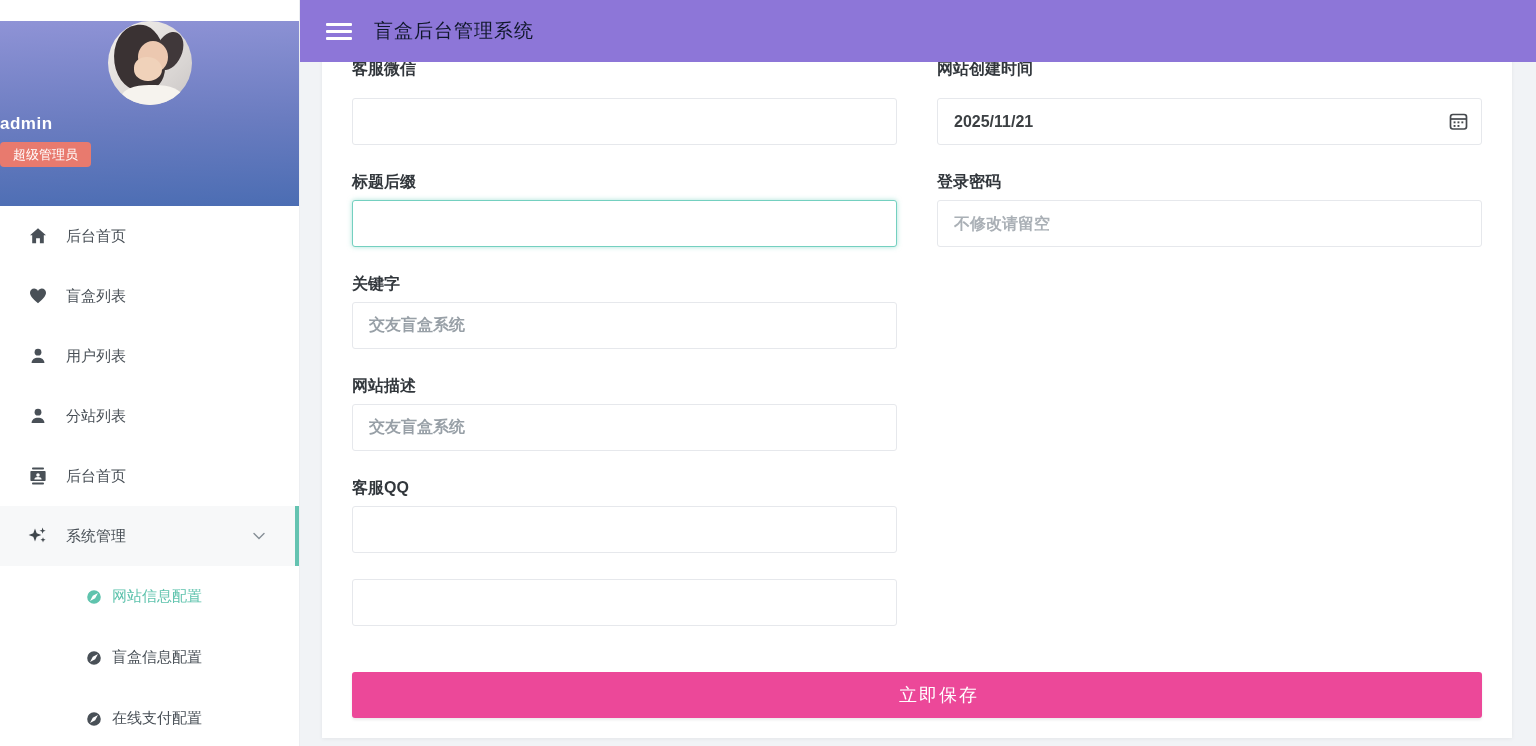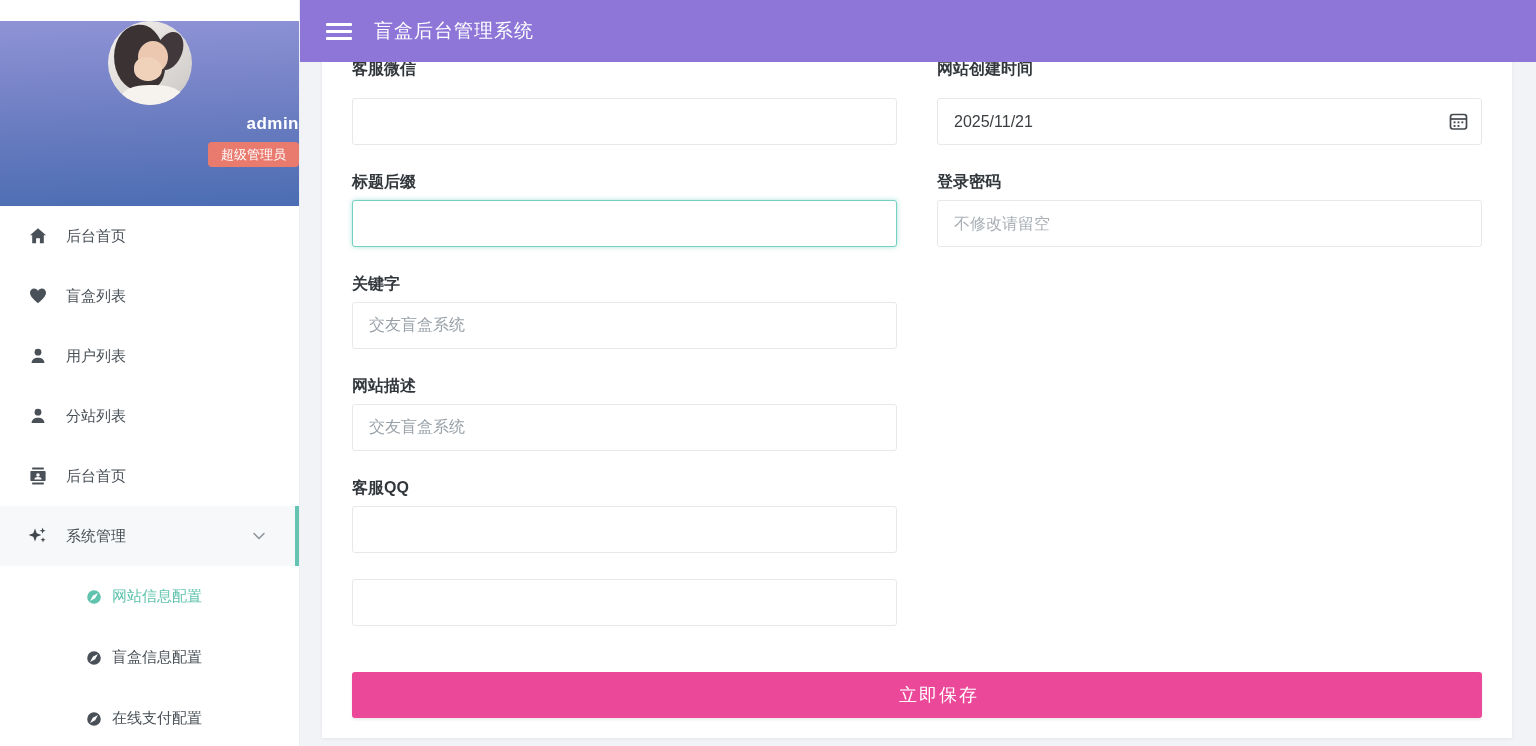--- a/index.html
+++ b/index.html
@@ -10,21 +10,21 @@
     background:#f1f3f6;
     color:#3c4043;
   }
 
   
   .sidebar {
     position:absolute; left:0; top:0; width:300px; height:746px;
     background:#ffffff; border-right:1px solid #eceef1; z-index:6;
   }
   .profile {
-    height:185px; text-align:right;
+    height:185px; text-align:left;
     background:linear-gradient(178deg,#8f93d6 0%,#6a7cc0 55%,#4b6db3 100%);
   }
   .avatar {
     width:84px; height:84px; border-radius:50%; overflow:hidden;
     position:relative; margin:21px auto 9px;
     background:linear-gradient(135deg,#f4f1ee 0%,#d9d5d3 70%,#c9c5c4 100%);
   }
   .avatar .hair { position:absolute; left:6px; top:4px; width:50px; height:66px;
     background:#3a3233; border-radius:55% 45% 40% 50%; transform:rotate(-8deg); }
   .avatar .hair2 { position:absolute; right:10px; top:10px; width:26px; height:40px;
@@ -61,21 +61,21 @@
   .submenu-item.active { color:#5fc3ad; }
   .submenu-item.active svg path, .submenu-item.active svg circle { fill:#5fc3ad; }
 
   
   .topbar {
     position:absolute; left:300px; top:0; right:0; height:62px;
     background:#8d76d8; display:flex; align-items:center; padding-left:26px; z-index:5;
   }
   .hamburger { width:26px; cursor:pointer; display:flex; flex-direction:column; gap:4px; }
   .hamburger span { display:block; height:3px; background:#ffffff; border-radius:1px; }
-  .topbar-title { color:#ffffff; font-size:19px; margin-left:22px; letter-spacing:1px; }
+  .topbar-title { color:#0f172a; font-size:19px; margin-left:22px; letter-spacing:1px; }
 
   
   .main {
     position:absolute; left:300px; top:62px; right:0; bottom:0;
     background:#f1f3f6; overflow:hidden;
   }
   .card {
     position:absolute; left:22px; right:24px; top:-40px; bottom:8px;
     background:#ffffff; box-shadow:0 1px 4px rgba(0,0,0,0.06);
     padding:36px 30px 0;
@@ -83,21 +83,21 @@
   .form-grid { display:grid; grid-template-columns:1fr 1fr; column-gap:40px; }
 
   .field { margin-bottom:26px; }
   .field > label {
     display:block; font-size:16px; font-weight:bold; color:#32373c;
     line-height:21px; margin-bottom:8px;
   }
   .field.first > label { margin-bottom:19px; }
   .field input {
     width:100%; height:47px; border:1px solid #e6e8ec; border-radius:3px;
-    padding:16px 16px; font-size:16px; color:#3c4043; background:#fff; outline:none;
+    padding:16px 16px; font-size:16px; color:#3c4043; background:#fff; outline:none;font-weight:bold;
   }
   .field input::placeholder { color:#aab0b6; }
   .field input.gray-value { color:#98a0a7; }
   .field input.focused {
     border-color:#74d0c0;
     box-shadow:0 0 5px rgba(102,204,184,0.55);
   }
   .date-wrap { position:relative; }
   .date-wrap input { padding-right:46px; }
   .date-wrap .cal { position:absolute; right:13px; top:13px; width:21px; height:21px; cursor:pointer; }

